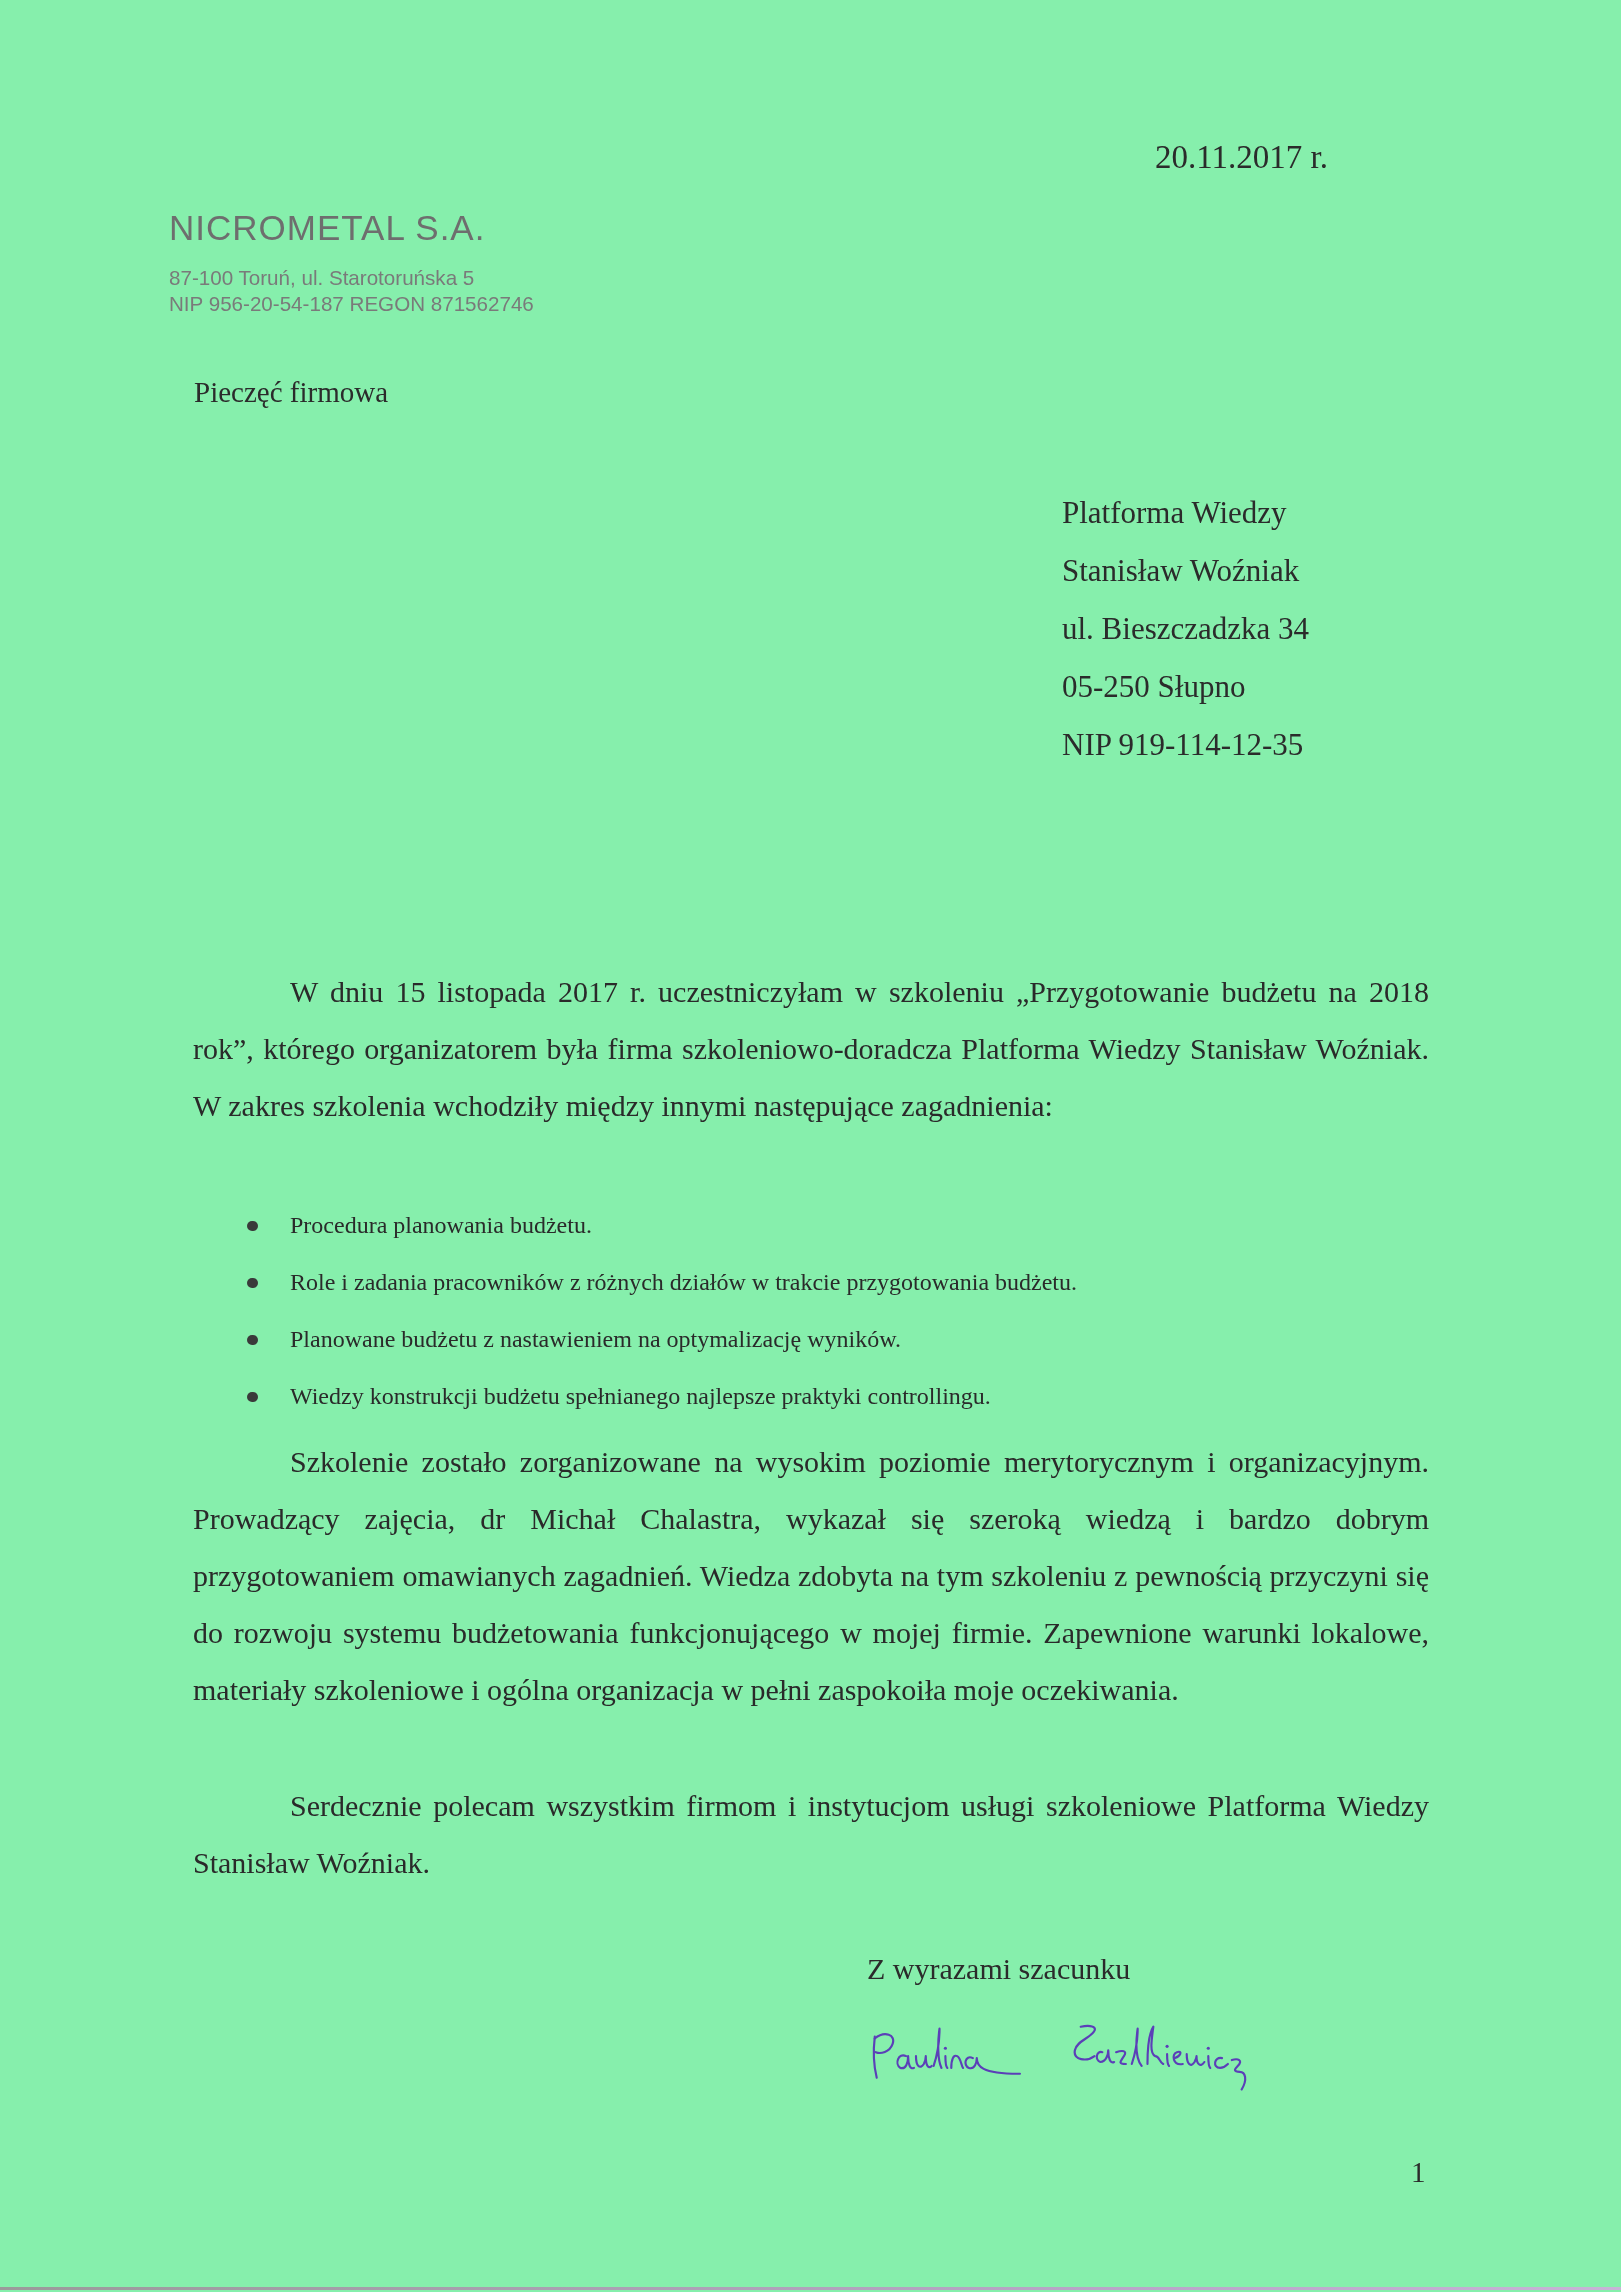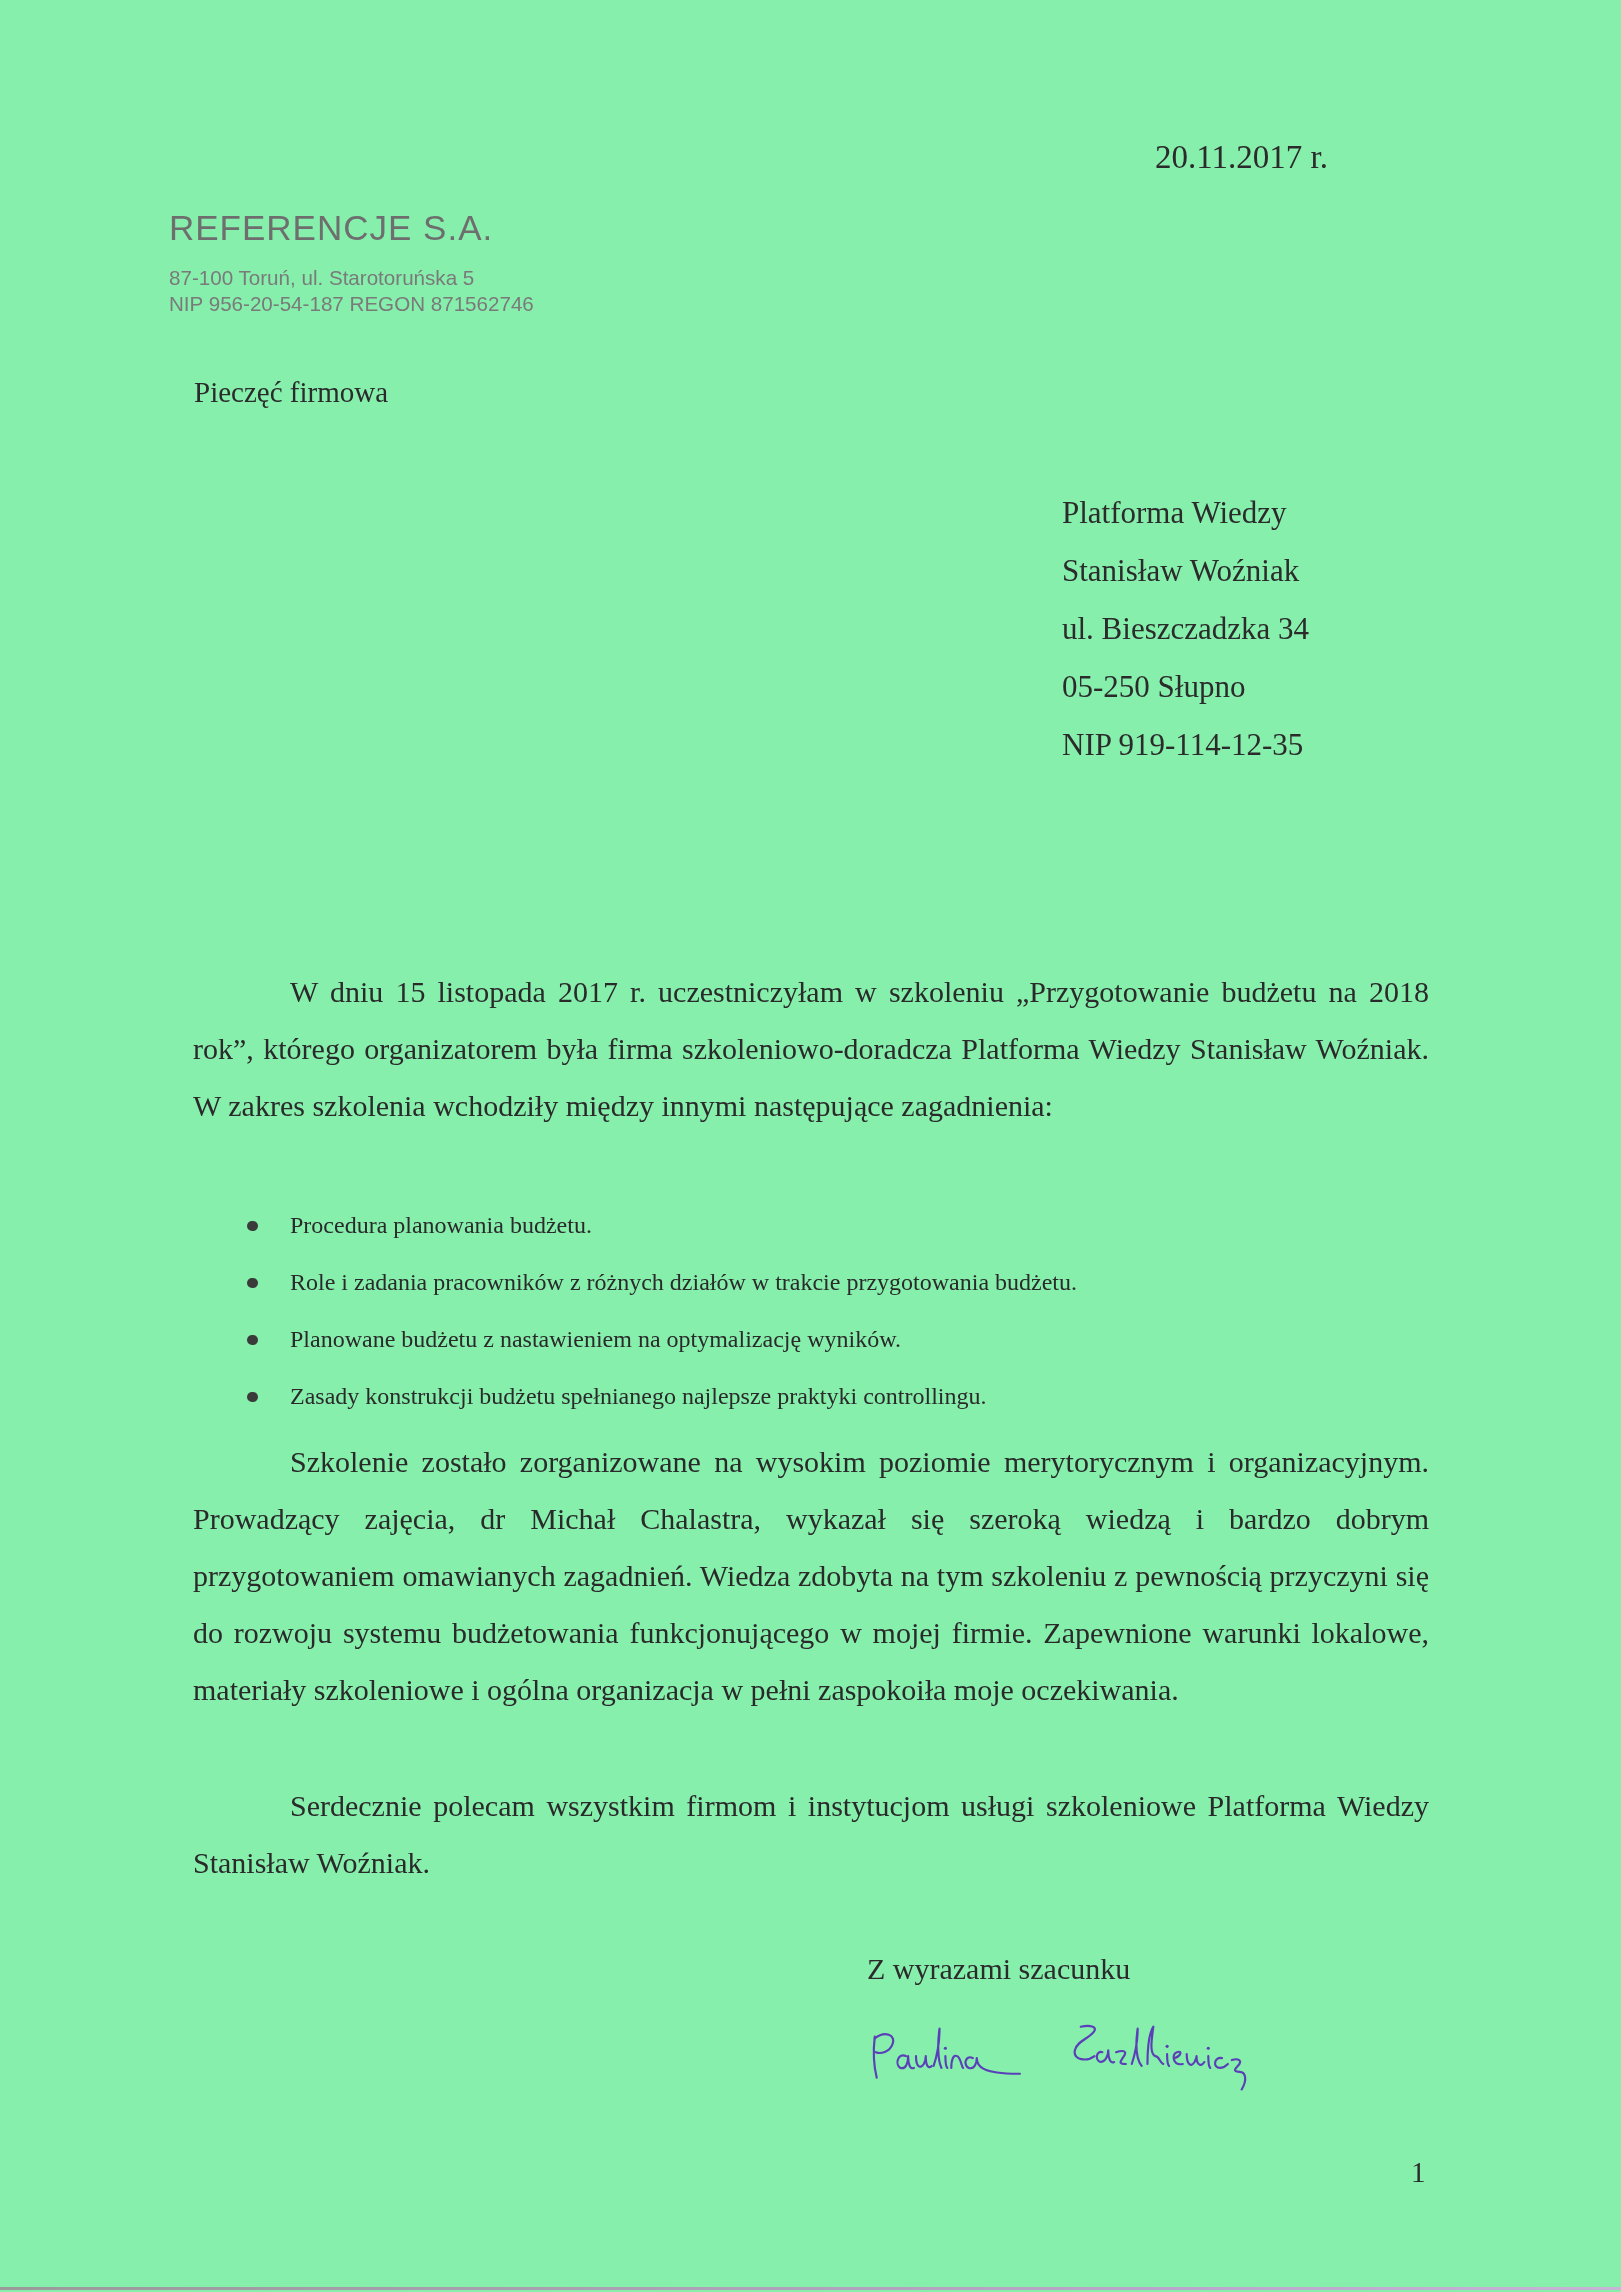--- a/index.html
+++ b/index.html
@@ -144,21 +144,21 @@
     }
   </style>
 </head>
 <body>
 
 <div class="page">
 
   <div class="abs date">20.11.2017 r.</div>
 
   <div class="abs stamp">
-    <div class="company">REFERENCJE S.A.</div>
+    <div class="company">NICROMETAL S.A.</div>
     <div class="line line1">87-100 Toruń, ul. Starotoruńska 5</div>
     <div class="line">NIP 956-20-54-187 REGON 871562746</div>
   </div>
 
   <div class="abs stamp-label">Pieczęć firmowa</div>
 
   <div class="abs recipient">
     <div>Platforma Wiedzy</div>
     <div>Stanisław Woźniak</div>
     <div>ul. Bieszczadzka 34</div>
@@ -179,21 +179,21 @@
     <li>
       <span class="dot"></span>
       <span>Role i zadania pracowników z różnych działów w trakcie przygotowania budżetu.</span>
     </li>
     <li>
       <span class="dot"></span>
       <span>Planowane budżetu z nastawieniem na optymalizację wyników.</span>
     </li>
     <li>
       <span class="dot"></span>
-      <span>Zasady konstrukcji budżetu spełnianego najlepsze praktyki controllingu.</span>
+      <span>Wiedzy konstrukcji budżetu spełnianego najlepsze praktyki controllingu.</span>
     </li>
   </ul>
 
   <div class="body-text p2">
     <p>Szkolenie zostało zorganizowane na wysokim poziomie merytorycznym i organizacyjnym. Prowadzący zajęcia, dr Michał Chalastra, wykazał się szeroką wiedzą i bardzo dobrym przygotowaniem omawianych zagadnień. Wiedza zdobyta na tym szkoleniu z pewnością przyczyni się do rozwoju systemu budżetowania funkcjonującego w mojej firmie. Zapewnione warunki lokalowe, materiały szkoleniowe i ogólna organizacja w pełni zaspokoiła moje oczekiwania.</p>
   </div>
 
   <div class="body-text p3">
     <p>Serdecznie polecam wszystkim firmom i instytucjom usługi szkoleniowe Platforma Wiedzy Stanisław Woźniak.</p>
   </div>

